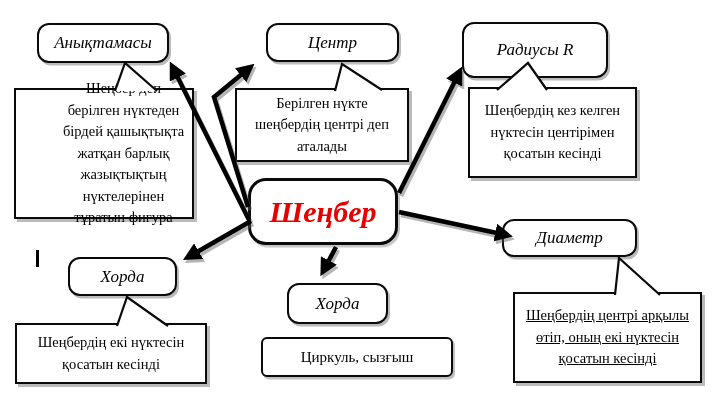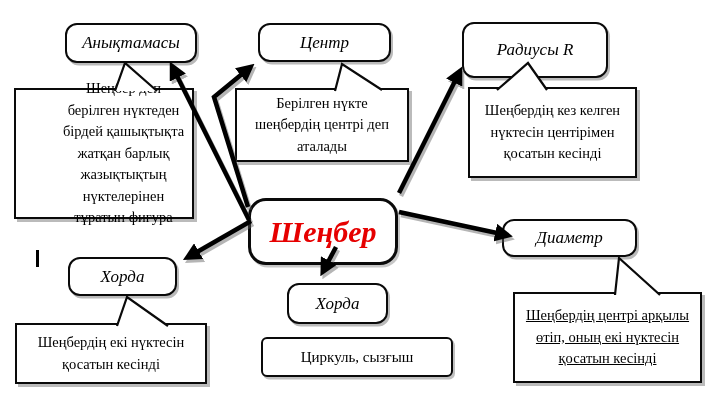--- a/index.html
+++ b/index.html
@@ -16,45 +16,45 @@
   .arrows{filter:drop-shadow(2px 3px 0 rgba(90,90,90,.45));}
   .tail{fill:#fff;stroke:#0a0a0a;stroke-width:2.2;}
   .shaft{fill:none;stroke:#000;stroke-width:4.5;}
   .cursor-mark{position:absolute;left:36px;top:250px;width:2.5px;height:17px;background:#000;}
 </style>
 </head>
 <body>
 
 <div class="stage">
 
-  <div class="box lbl" style="left:37px;top:23px;width:132px;height:40px;margin-left:28px;">
+  <div class="box lbl" style="left:37px;top:23px;width:132px;height:40px;">
     <span>Анықтамасы</span>
   </div>
 
-  <div class="box lbl" style="left:258px;top:23px;width:133px;height:39px;">
+  <div class="box lbl" style="left:266px;top:23px;width:133px;height:39px;">
     <span>Центр</span>
   </div>
 
   <div class="box lbl" style="left:462px;top:22px;width:146px;height:56px;">
     <span>Радиусы R</span>
   </div>
 
   <div class="box lbl" style="left:68px;top:257px;width:109px;height:39px;">
     <span>Хорда</span>
   </div>
 
   <div class="box lbl" style="left:287px;top:283px;width:101px;height:41px;">
     <span>Хорда</span>
   </div>
 
   <div class="box lbl" style="left:502px;top:219px;width:135px;height:38px;">
     <span>Диаметр</span>
   </div>
 
-  <div class="box main" style="left:248px;top:178px;width:150px;height:67px;color:#e60000;margin-top:20px;">
+  <div class="box main" style="left:248px;top:178px;width:150px;height:67px;color:#e60000;">
     <span>Шеңбер</span>
   </div>
 
   <div class="box callout" style="left:14px;top:88px;width:180px;height:131px;padding-left:44px;">
     <span>Шеңбер деп берілген нүктеден бірдей қашықтықта жатқан барлық жазықтықтың нүктелерінен тұратын фигура</span>
   </div>
 
   <div class="box callout" style="left:235px;top:88px;width:174px;height:74px;">
     <span>Берілген нүкте шеңбердің центрі деп аталады</span>
   </div>

